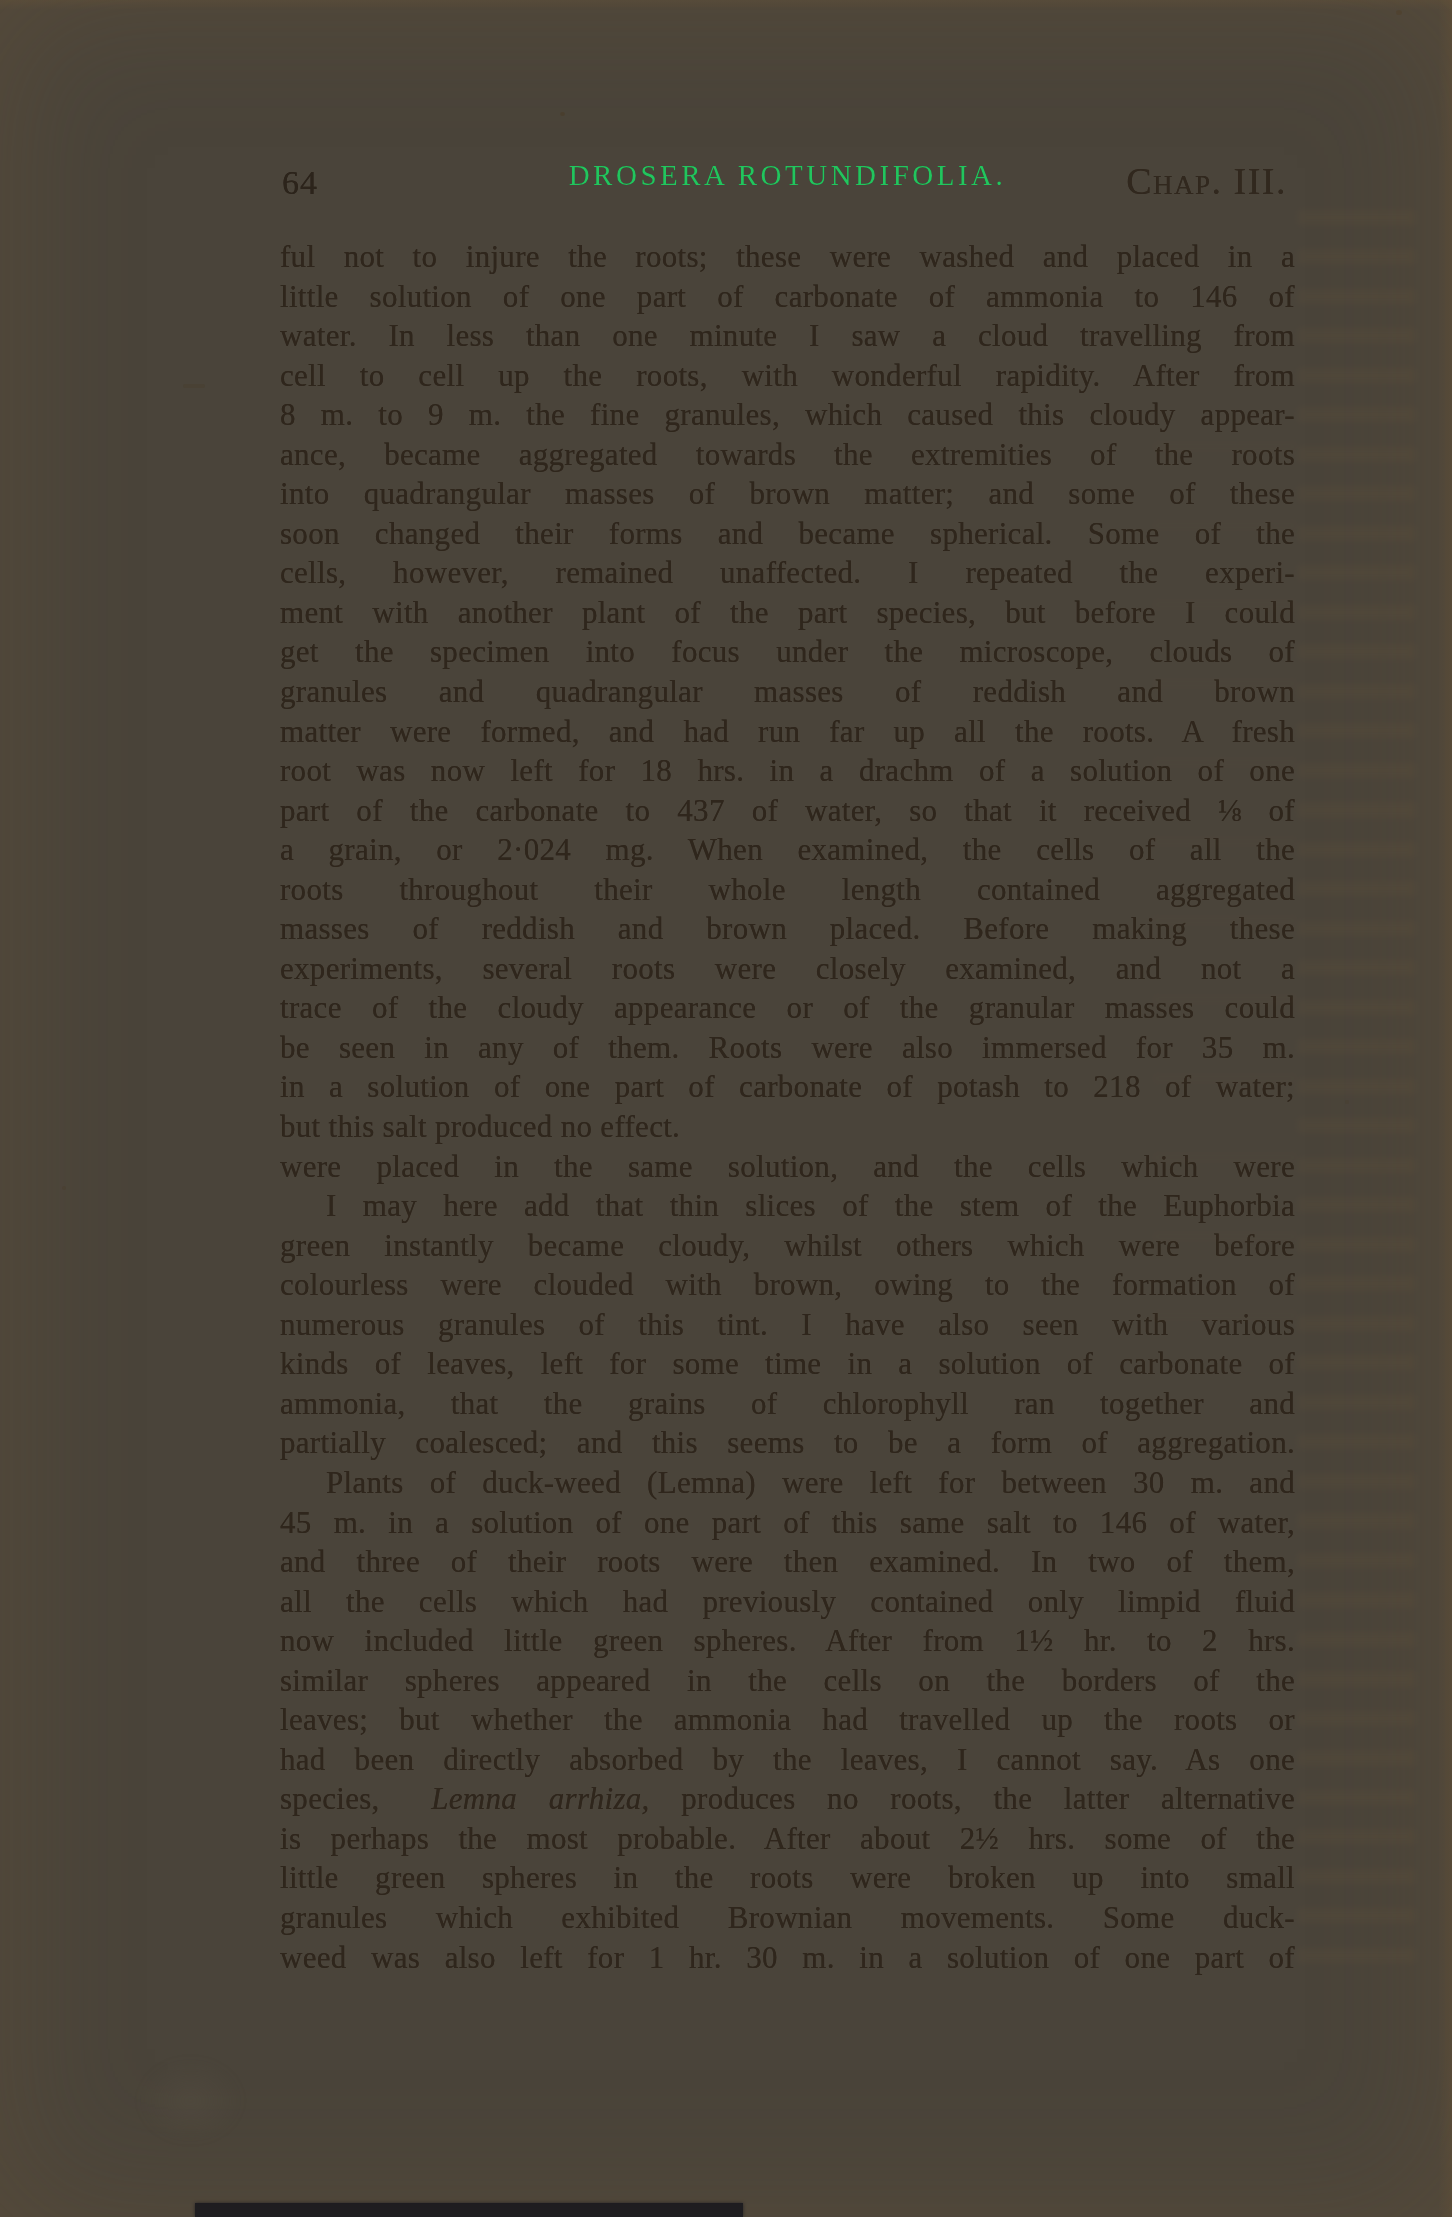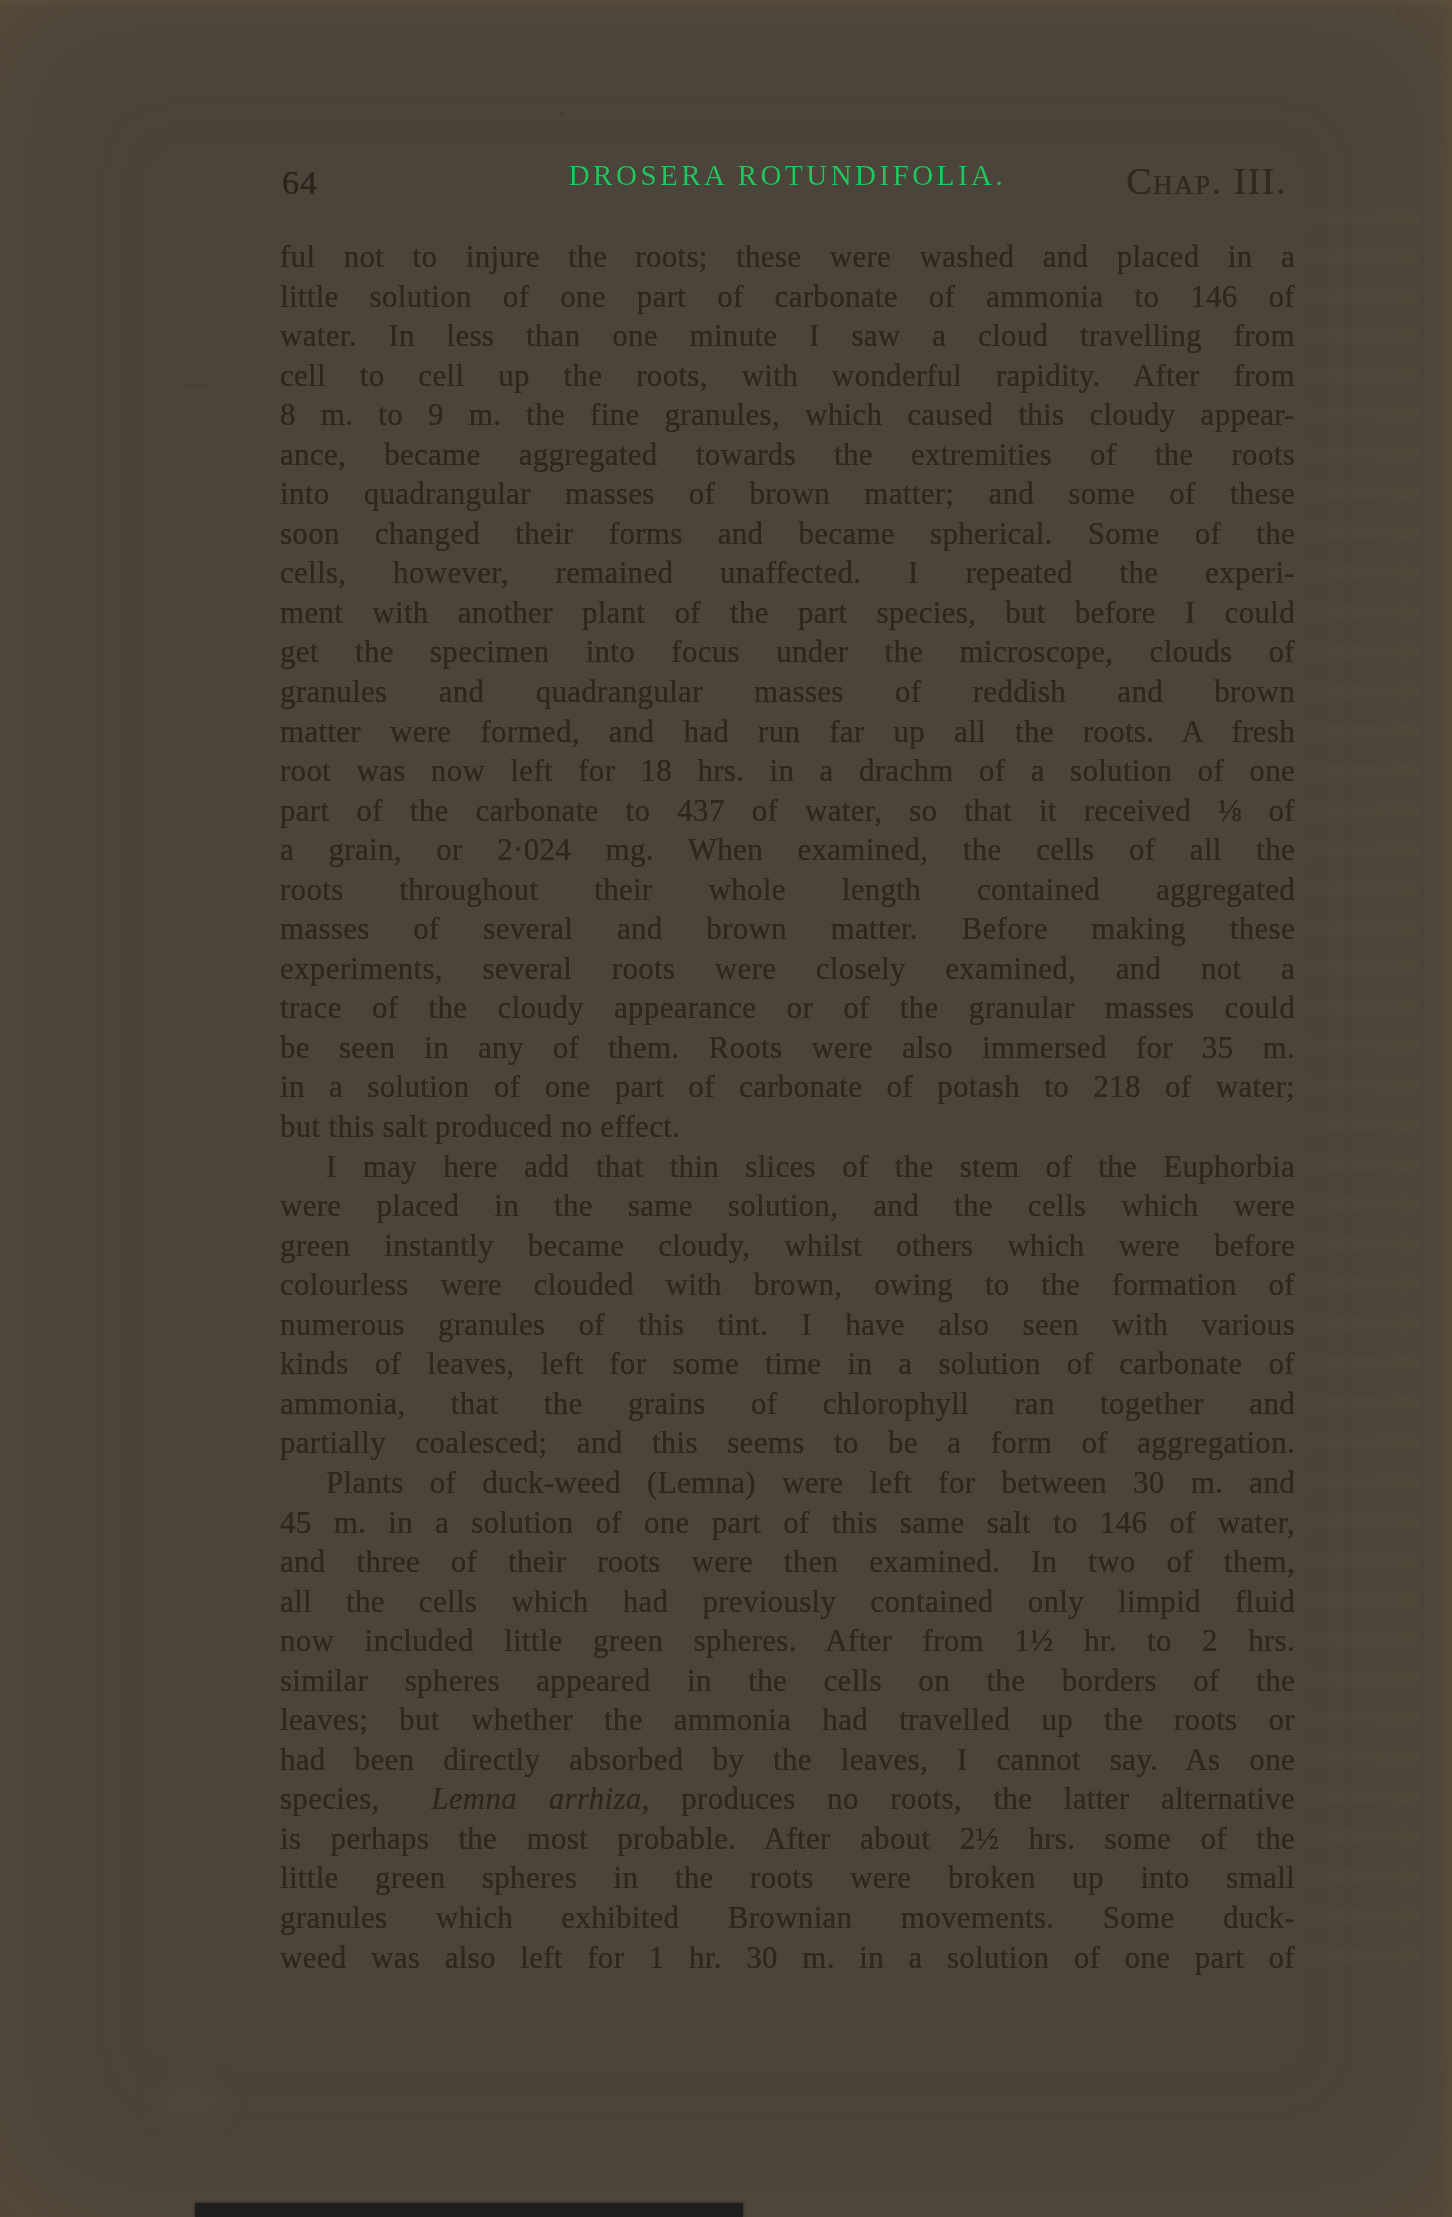--- a/index.html
+++ b/index.html
@@ -102,28 +102,28 @@
       <div class="line"><span>soon changed their forms and became spherical. Some of the</span></div>
       <div class="line"><span>cells, however, remained unaffected. I repeated the experi-</span></div>
       <div class="line"><span>ment with another plant of the part species, but before I could</span></div>
       <div class="line"><span>get the specimen into focus under the microscope, clouds of</span></div>
       <div class="line"><span>granules and quadrangular masses of reddish and brown</span></div>
       <div class="line"><span>matter were formed, and had run far up all the roots. A fresh</span></div>
       <div class="line"><span>root was now left for 18 hrs. in a drachm of a solution of one</span></div>
       <div class="line"><span>part of the carbonate to 437 of water, so that it received ⅛ of</span></div>
       <div class="line"><span>a grain, or 2·024 mg. When examined, the cells of all the</span></div>
       <div class="line"><span>roots throughout their whole length contained aggregated</span></div>
-      <div class="line"><span>masses of several and brown matter. Before making these</span></div>
+      <div class="line"><span>masses of reddish and brown placed. Before making these</span></div>
       <div class="line"><span>experiments, several roots were closely examined, and not a</span></div>
       <div class="line"><span>trace of the cloudy appearance or of the granular masses could</span></div>
       <div class="line"><span>be seen in any of them. Roots were also immersed for 35 m.</span></div>
       <div class="line"><span>in a solution of one part of carbonate of potash to 218 of water;</span></div>
       <div class="line flush"><span>but this salt produced no effect.</span></div>
+      <div class="line"><span>were placed in the same solution, and the cells which were</span></div>
       <div class="line indent"><span>I may here add that thin slices of the stem of the Euphorbia</span></div>
-      <div class="line"><span>were placed in the same solution, and the cells which were</span></div>
       <div class="line"><span>green instantly became cloudy, whilst others which were before</span></div>
       <div class="line"><span>colourless were clouded with brown, owing to the formation of</span></div>
       <div class="line"><span>numerous granules of this tint. I have also seen with various</span></div>
       <div class="line"><span>kinds of leaves, left for some time in a solution of carbonate of</span></div>
       <div class="line"><span>ammonia, that the grains of chlorophyll ran together and</span></div>
       <div class="line"><span>partially coalesced; and this seems to be a form of aggregation.</span></div>
       <div class="line indent"><span>Plants of duck-weed (Lemna) were left for between 30 m. and</span></div>
       <div class="line"><span>45 m. in a solution of one part of this same salt to 146 of water,</span></div>
       <div class="line"><span>and three of their roots were then examined. In two of them,</span></div>
       <div class="line"><span>all the cells which had previously contained only limpid fluid</span></div>

